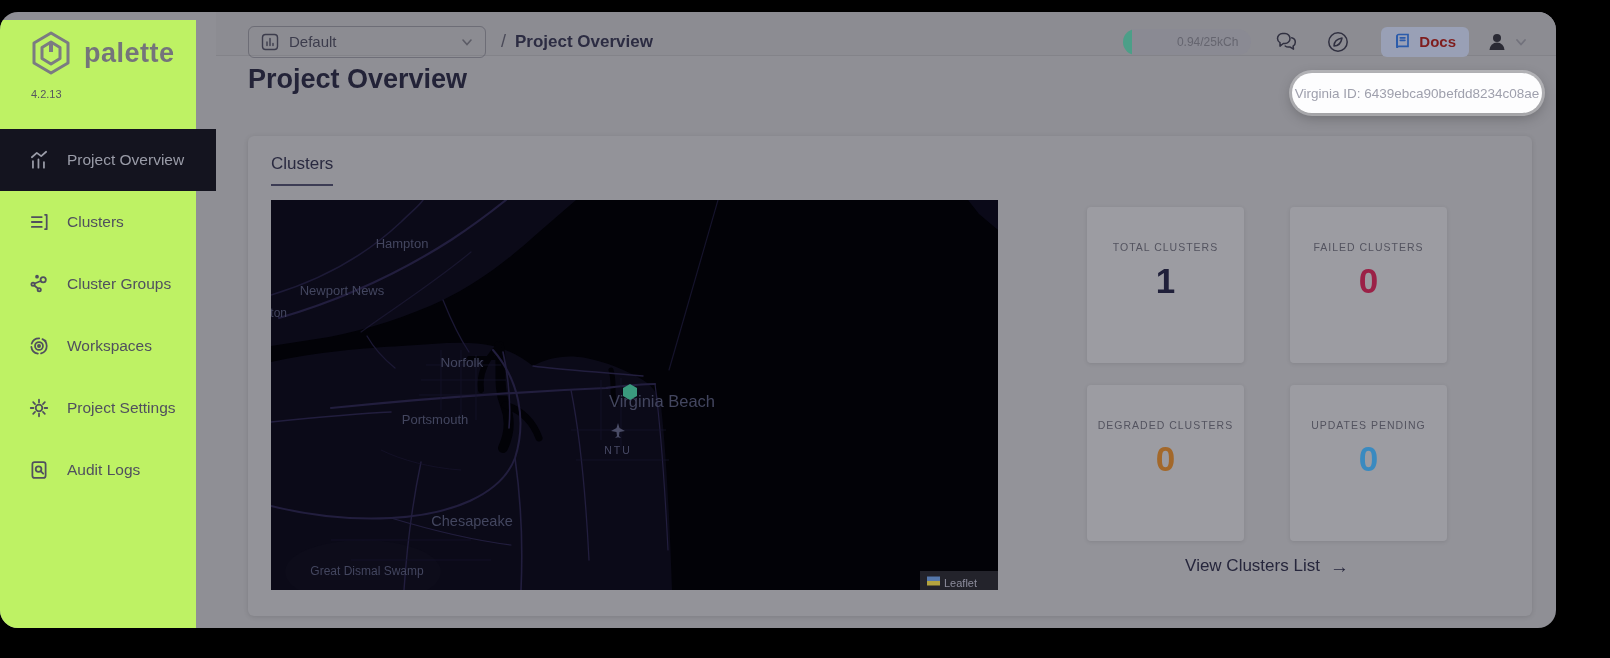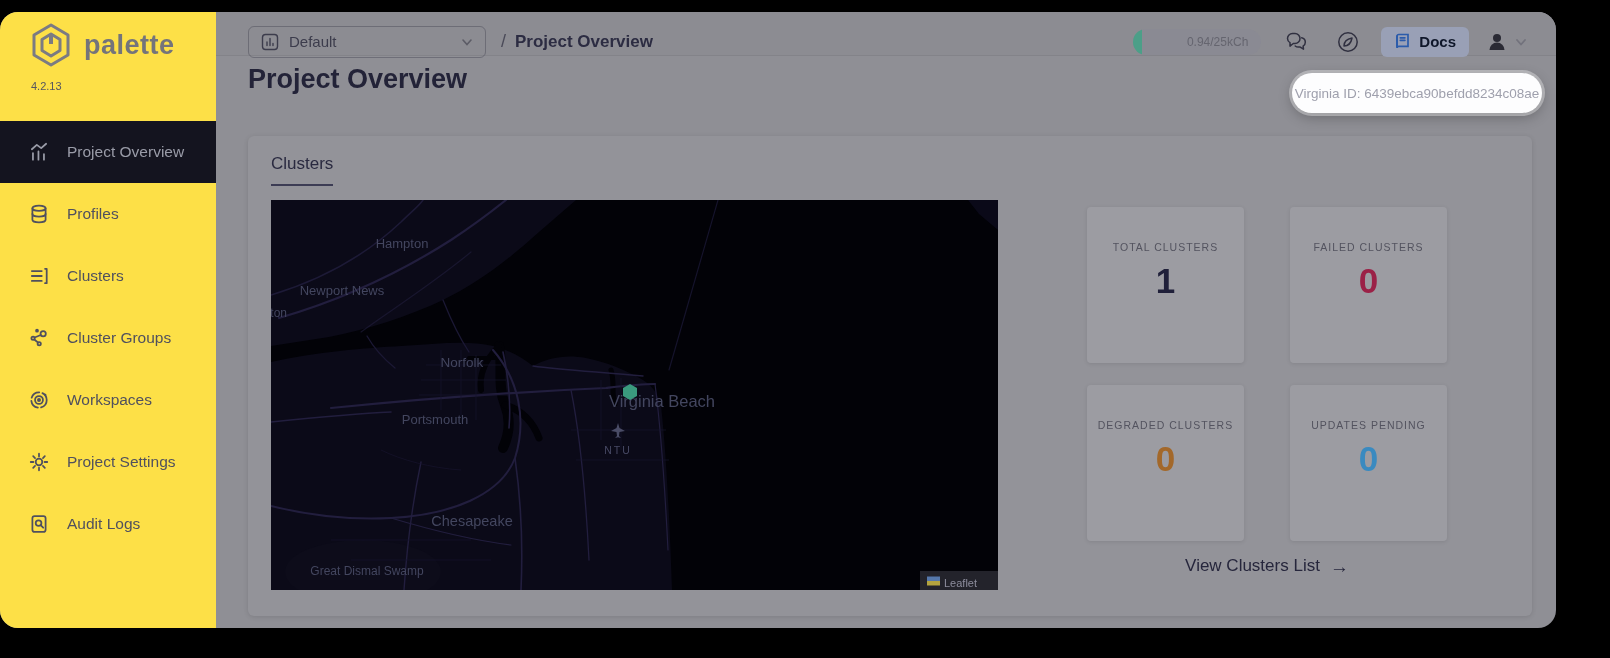--- a/index.html
+++ b/index.html
@@ -2,22 +2,22 @@
 <html><head>
 <meta charset="utf-8">
 <style>
   * { margin:0; padding:0; box-sizing:border-box; }
   html,body { width:1610px; height:658px; background:#000; overflow:hidden;
     font-family:"Liberation Sans","DejaVu Sans",sans-serif; }
   .window { position:absolute; left:0; top:12px; width:1556px; height:616px;
     background:#8f8f95; border-radius:18px; overflow:hidden; }
 
   
-  .sidebar { position:absolute; left:0; top:0; width:216px; height:616px;
-    background:#fde047; }
+  .sidebar { position:absolute; left:0; top:8px; width:196px; height:616px;
+    background:#bef264; }
   .logo-row { display:flex; align-items:center; gap:10px; padding:10px 0 0 28px; }
   .logo-mark { width:46px; height:46px; color:#7b7b82; }
   .logo-word { font-size:27px; font-weight:600; color:#74747b; letter-spacing:.5px; }
   .version { padding:12px 0 0 31px; font-size:11px; color:#56565f; }
   .nav { position:absolute; left:0; top:109px; width:216px; }
   .nav-item { height:62px; display:flex; align-items:center; gap:17px;
     padding-left:28px; color:#50505e; font-size:15.5px; cursor:pointer; }
   .nav-item.active { background:#14141f; color:#9a9ca8; }
   .nav-item svg { width:22px; height:22px; flex:0 0 22px; stroke:currentColor;
     fill:none; stroke-width:1.6; stroke-linecap:round; stroke-linejoin:round; }
@@ -41,23 +41,23 @@
   .usage-pill { position:relative; width:128px; height:26px; border-radius:13px;
     background:#8a8a93; overflow:hidden; display:flex; align-items:center;
     justify-content:flex-end; padding-right:13px; font-size:12px; color:#65656f;
     cursor:pointer; }
   .usage-fill { position:absolute; left:0; top:0; bottom:0; width:9px;
     border-radius:13px 0 0 13px; background:currentColor; }
   .icon-btn { width:30px; height:30px; margin-left:21px; display:flex;
     align-items:center; justify-content:center; cursor:pointer; }
   .icon-btn svg { width:26px; height:26px; stroke:#303040; fill:none;
     stroke-width:1.5; stroke-linecap:round; stroke-linejoin:round; }
-  .docs-btn { margin-left:18px; height:30px; padding:0 13px; border-radius:6px;
+  .docs-btn { margin-left:28px; height:30px; padding:0 13px; border-radius:6px;
     background:#99a0b6; display:flex; align-items:center; gap:8px; cursor:pointer;
-    font-size:15px; font-weight:600; color:#0f172a; }
+    font-size:15px; font-weight:600; color:#7f1d1d; }
   .docs-btn svg { width:17px; height:17px; stroke:#2b5bab; fill:none;
     stroke-width:1.7; stroke-linecap:round; }
   .user-btn { margin-left:16px; width:24px; height:24px; cursor:pointer; }
   .user-btn svg { width:24px; height:24px; fill:#2a2a34; }
   .user-caret { margin-left:5px; width:14px; height:14px; cursor:pointer; }
   .user-caret svg { width:14px; height:14px; stroke:#72727c; fill:none;
     stroke-width:1.8; stroke-linecap:round; }
 
   .page-title { position:absolute; left:32px; top:52px; font-size:27px;
     font-weight:600; color:#232338; }
@@ -114,28 +114,20 @@
     </div>
     <div class="version">4.2.13</div>
 
     <div class="nav">
       <div class="nav-item active">
         <svg viewBox="0 0 20 20">
           <path d="M4.5 17v-6M9.5 17V9.5M14.5 17v-5"></path>
           <polyline points="3.5,7.5 8,3.5 12,6.5 16.5,2.5"></polyline>
         </svg>
         <span>Project Overview</span>
-      </div>
-      <div class="nav-item">
-        <svg viewBox="0 0 20 20">
-          <ellipse cx="10" cy="4.8" rx="6" ry="2.4"></ellipse>
-          <path d="M4 4.8v10.4c0 1.3 2.7 2.4 6 2.4s6-1.1 6-2.4V4.8"></path>
-          <path d="M4 10c0 1.3 2.7 2.4 6 2.4s6-1.1 6-2.4"></path>
-        </svg>
-        <span>Profiles</span>
       </div>
       <div class="nav-item">
         <svg viewBox="0 0 20 20">
           <path d="M3.5 5.5h9M3.5 10h9M3.5 14.5h9"></path>
           <path d="M15.5 3.5h1.5v13h-1.5"></path>
         </svg>
         <span>Clusters</span>
       </div>
       <div class="nav-item">
         <svg viewBox="0 0 20 20">

